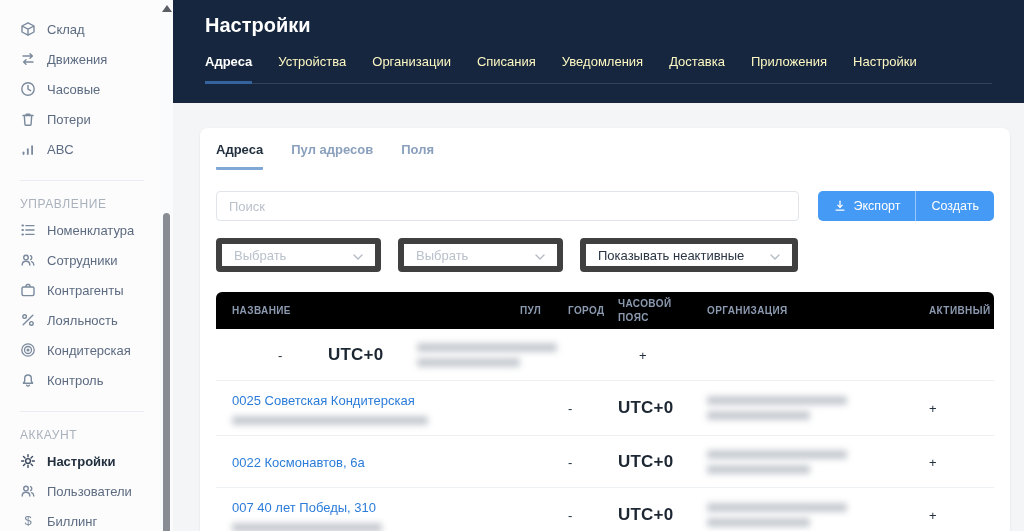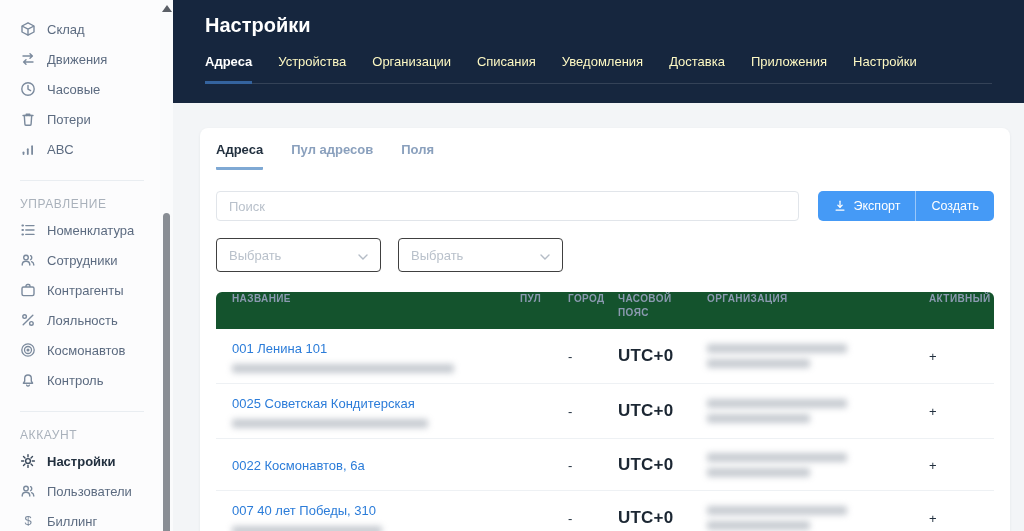--- a/index.html
+++ b/index.html
@@ -54,30 +54,30 @@
   .search{ flex:1; height:30px; border:1px solid #e1e5ea; border-radius:4px; padding:0 12px;
            font-size:13px; color:#2a3644; outline:none; font-family:inherit; background:#fff; }
   .search::placeholder{ color:#b9c1cb; }
   .btn-group{ display:flex; flex:none; }
   .btn{ background:var(--accent-blue); color:#fff; border:none; height:30px; padding:0 15px;
         font-size:12.5px; font-family:inherit; display:flex; align-items:center; gap:7px; cursor:pointer; }
   .btn-export{ border-radius:5px 0 0 5px; border-right:1px solid rgba(255,255,255,.45); }
   .btn-create{ border-radius:0 5px 5px 0;justify-content:flex-end; }
   
   .filters{ display:flex; gap:17px; margin-bottom:20px; }
-  .select{ height:34px; border:1px solid #404040; border-radius:4px; background:#fff;
+  .select{ height:34px; border:6px solid #404040; border-radius:4px; background:#fff;
            display:flex; align-items:center; justify-content:space-between;
            padding:0 12px; font-size:13px; cursor:pointer; }
   .select .ph{ color:#b9c1cb; }
   .select .val{ color:#2a3644; }
   .sel-1,.sel-2{ width:165px; }
   .sel-3{ min-width:167px; gap:18px; }
   .chev{ flex:none; margin-left:8px; }
   
-  .thead{ display:flex; align-items:flex-start; background:#14532d; border-radius:6px 6px 0 0;
+  .thead{ display:flex; align-items:center; background:#000000; border-radius:6px 6px 0 0;
           min-height:37px; }
   .th{ font-size:10px; font-weight:700; color:#8b9ab0; letter-spacing:.4px; line-height:1.35; }
   .col-name{ width:290px; padding-left:16px; flex:none; }
   .col-pool{ width:50px; padding-left:14px; flex:none; }
   .col-city{ width:55px; padding-left:12px; flex:none; }
   .col-tz{ width:85px; padding-left:7px; flex:none; }
   .col-org{ width:220px; padding-left:11px; flex:none; }
   .col-active{ flex:1; padding-left:13px; }
   .trow{ display:flex; align-items:center; border-bottom:1px solid #eef1f4; padding:10px 0; min-height:52px; }
   .name-link{ font-size:13px; color:var(--link-blue); text-decoration:none; display:inline-block; cursor:pointer; }
@@ -190,21 +190,21 @@
   </div>
 
   <div class="sb-item">
     <span class="ic">
       <svg width="16" height="16" viewBox="0 0 16 16" fill="none" stroke="currentColor" stroke-width="1.3">
           <circle cx="8" cy="8" r="6.2"></circle>
           <circle cx="8" cy="8" r="3.5"></circle>
           <circle cx="8" cy="8" r="0.9" fill="currentColor"></circle>
         </svg>
     </span>
-    <span>Космонавтов</span>
+    <span>Кондитерская</span>
   </div>
 
   <div class="sb-item">
     <span class="ic">
       <svg width="16" height="16" viewBox="0 0 16 16" fill="none" stroke="currentColor" stroke-width="1.4" stroke-linejoin="round" stroke-linecap="round">
           <path d="M12.6 11.2 H3.4 L4.7 9.2 V6.3 A3.3 3.3 0 0 1 11.3 6.3 V9.2 Z"></path>
           <path d="M6.7 13.2 a1.4 1.4 0 0 0 2.6 0"></path>
         </svg>
     </span>
     <span>Контроль</span>
@@ -310,37 +310,41 @@
           </span>
         </div>
         <div class="select sel-2">
           <span class="ph">Выбрать</span>
           <span class="chev">
             <svg width="10" height="6" viewBox="0 0 10 6" fill="none" stroke="#b4bcc6" stroke-width="1.4" stroke-linecap="round">
                 <path d="M1 1 L5 5 L9 1"></path>
               </svg>
           </span>
         </div>
+        <div class="select sel-3">
+          <span class="val">Показывать неактивные</span>
+          <span class="chev">
+            <svg width="10" height="6" viewBox="0 0 10 6" fill="none" stroke="#b4bcc6" stroke-width="1.4" stroke-linecap="round">
+                <path d="M1 1 L5 5 L9 1"></path>
+              </svg>
+          </span>
+        </div>
       </div>
 
       <div class="table">
         <div class="thead">
           <div class="th col-name">НАЗВАНИЕ</div>
           <div class="th col-pool">ПУЛ</div>
           <div class="th col-city">ГОРОД</div>
           <div class="th col-tz">ЧАСОВОЙ ПОЯС</div>
           <div class="th col-org">ОРГАНИЗАЦИЯ</div>
           <div class="th col-active">АКТИВНЫЙ</div>
         </div>
 
         <div class="trow">
-          <div class="col-name">
-            <a class="name-link">001 Ленина 101</a>
-            <div class="blur-strip" style="width:222px;"></div>
-          </div>
           <div class="col-pool"></div>
           <div class="col-city"><span class="dash">-</span></div>
           <div class="col-tz"><span class="tz-val">UTC+0</span></div>
           <div class="col-org org-redacted">
             <div class="blur-strip" style="width:140px;"></div>
             <div class="blur-strip" style="width:103px;"></div>
           </div>
           <div class="col-active"><span class="plus">+</span></div>
         </div>
 

